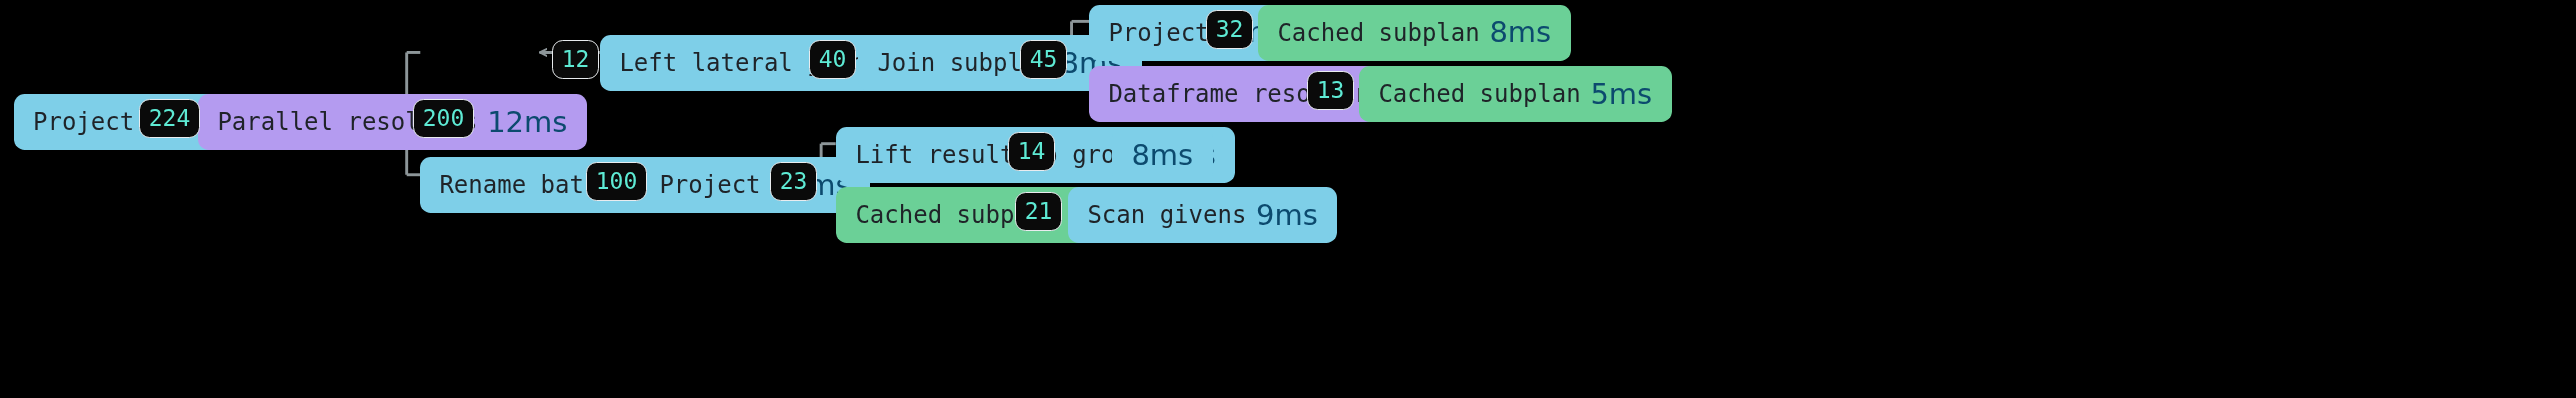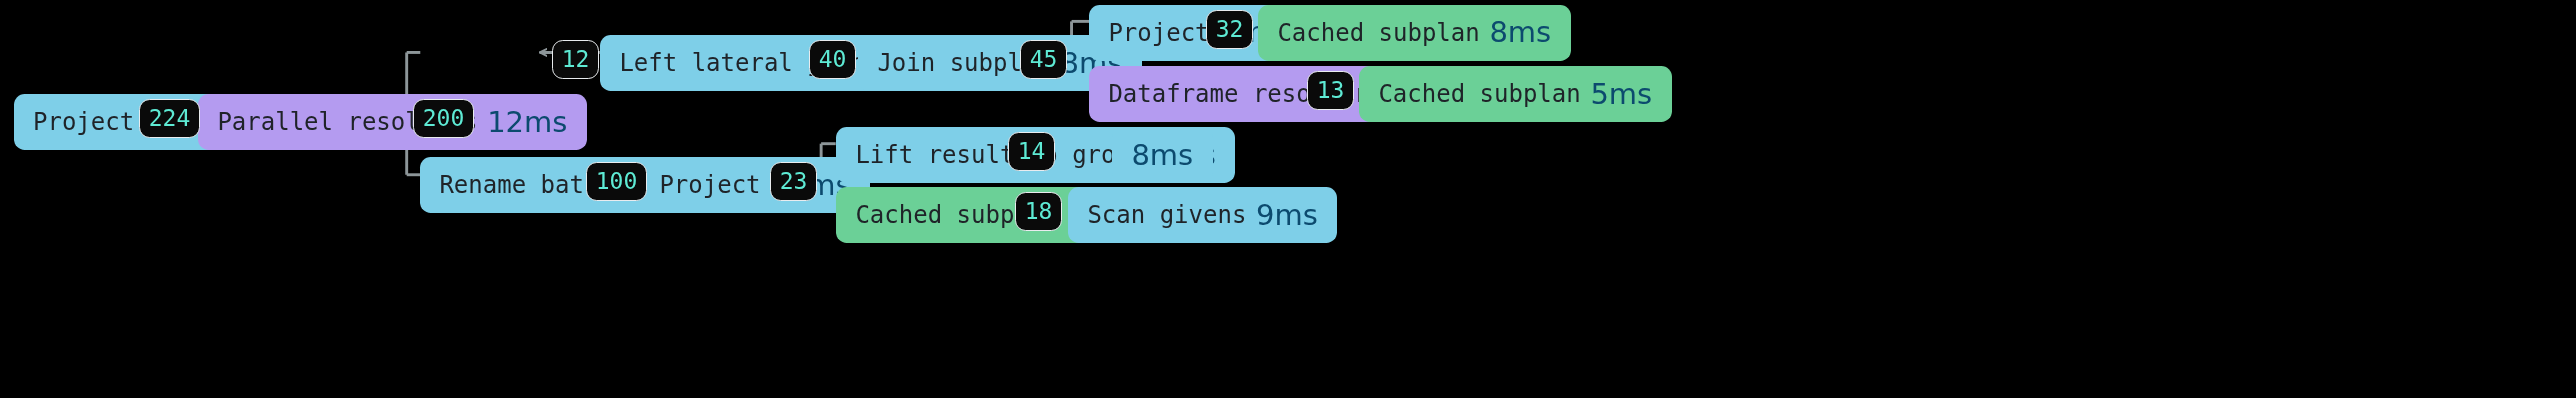--- a/index.html
+++ b/index.html
@@ -182,16 +182,16 @@
   <div class="badge" style="left:139px;top:99px;">224</div>
   <div class="badge" style="left:413px;top:99px;">200</div>
   <div class="badge" style="left:552px;top:40px;">12</div>
   <div class="badge" style="left:809px;top:40px;">40</div>
   <div class="badge" style="left:1020px;top:40px;">45</div>
   <div class="badge" style="left:1206px;top:9.7px;">32</div>
   <div class="badge" style="left:1307px;top:71px;">13</div>
   <div class="badge" style="left:586px;top:162px;">100</div>
   <div class="badge" style="left:770px;top:162px;">23</div>
   <div class="badge" style="left:1008px;top:132px;">14</div>
-  <div class="badge" style="left:1015px;top:192px;">18</div>
+  <div class="badge" style="left:1015px;top:192px;">21</div>
 
 </div>
 
 
 </body></html>

